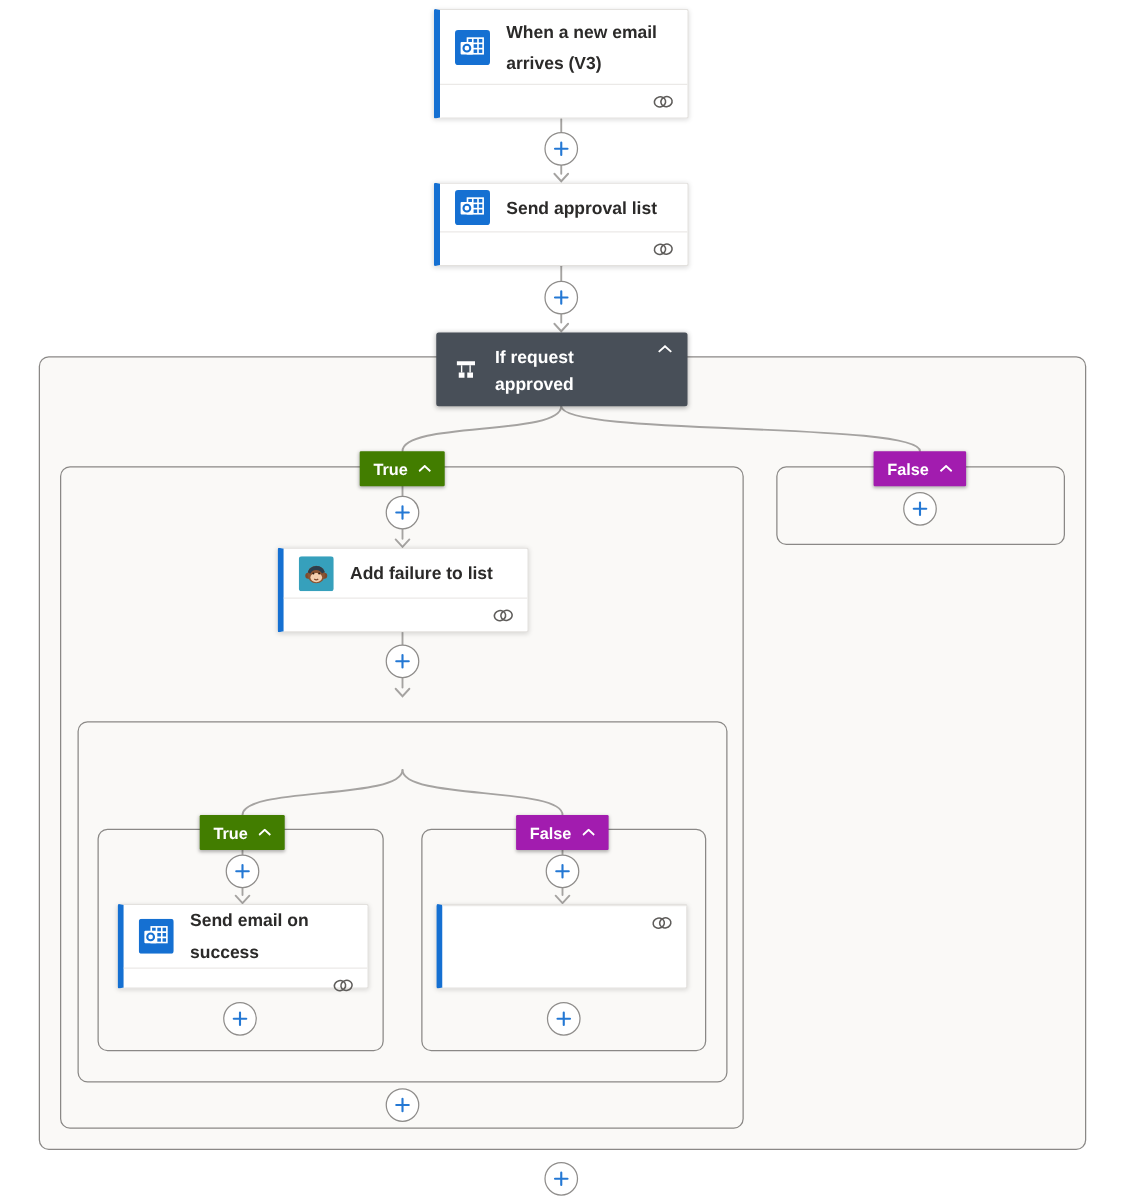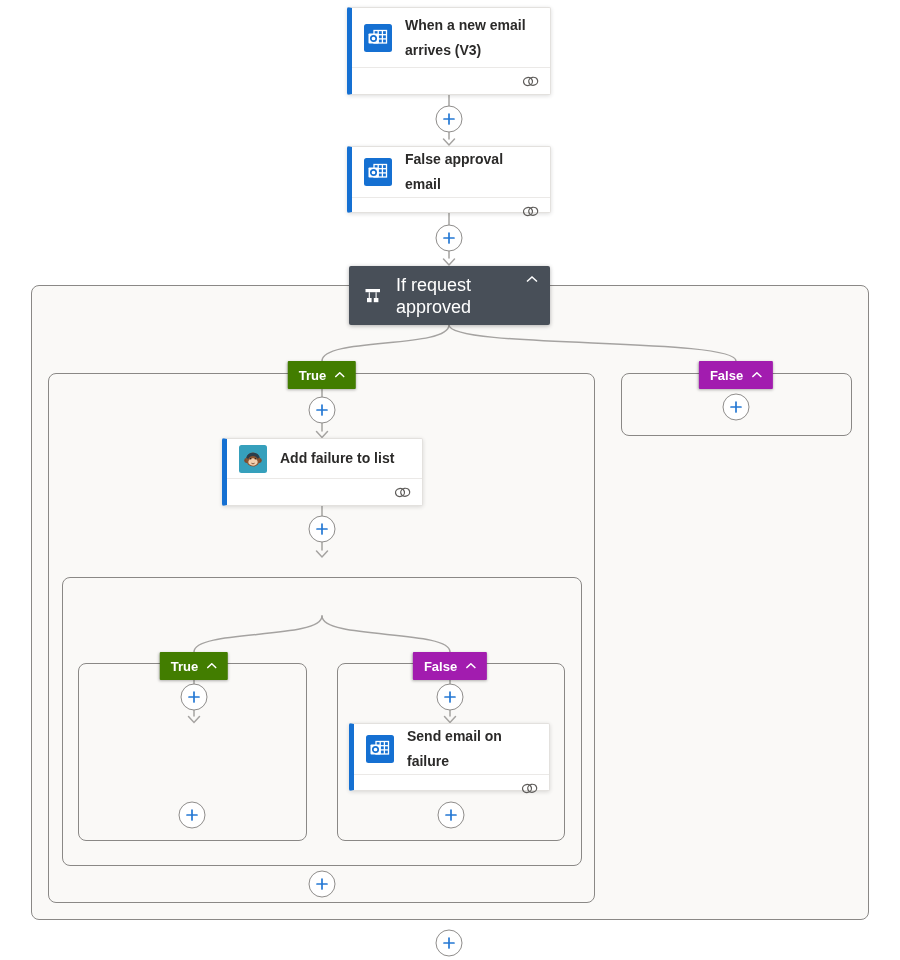--- a/index.html
+++ b/index.html
@@ -26,21 +26,21 @@
     border-top:1px solid #ebe9e7;height:26px;min-height:26px;display:flex;
     align-items:center;justify-content:flex-end;padding:0 10px;
   }
   .icon28{width:28px;height:28px;flex:none;display:block;}
   
   .condition{
     position:absolute;box-sizing:border-box;background:#484f58;border-radius:2px;
     box-shadow:0 1px 4px rgba(0,0,0,.3);z-index:5;display:flex;align-items:center;
     padding-left:15px;gap:15px;color:#fff;cursor:pointer;
   }
-  .cond-title{font-size:18px;font-weight:normal;line-height:22px;width:118px;}
+  .cond-title{font-size:14px;font-weight:bold;line-height:22px;width:118px;}
   .chev-btn{position:absolute;top:10px;right:12px;background:none;border:none;padding:0;cursor:pointer;line-height:0;}
   
   .badge{
     position:absolute;transform:translateX(-50%);height:28px;display:inline-flex;
     align-items:center;gap:9px;padding:4px 11px;color:#fff;font-size:13px;font-weight:bold;
     z-index:6;border:none;border-radius:1px;cursor:pointer;box-shadow:0 1px 3px rgba(0,0,0,.3);
     font-family:"Liberation Sans", sans-serif;
   }
   .badge.green{background:#427d00;}
   .badge.red{background:#a21caf;}
@@ -145,21 +145,21 @@
           <use href="#link-glyph"></use>
         </svg>
     </div>
   </div>
 
   <div class="card" style="left:347px;top:146px;width:204px;height:67px">
     <div class="card-main">
       <svg class="icon28" viewBox="0 0 28 28">
           <use href="#outlook-glyph"></use>
         </svg>
-      <span class="card-title">False approval email</span>
+      <span class="card-title">Send approval list</span>
     </div>
     <div class="card-footer">
       <svg width="19" height="13" viewBox="0 0 19 13">
           <use href="#link-glyph"></use>
         </svg>
     </div>
   </div>
 
   <div class="condition" style="left:349px;top:266px;width:201px;height:59px">
     <svg width="17" height="17" viewBox="0 0 17 17">
@@ -207,28 +207,35 @@
         <path d="M0.5,5 L5,0.8 L9.5,5" stroke="#fff" stroke-width="1.5" fill="none"></path>
       </svg>
   </button>
   <button class="badge red" style="left:450px;top:652px">
     <span>False</span>
     <svg width="10" height="6" viewBox="0 0 10 6">
         <path d="M0.5,5 L5,0.8 L9.5,5" stroke="#fff" stroke-width="1.5" fill="none"></path>
       </svg>
   </button>
 
+  <div class="card" style="left:94px;top:723px;width:201px;height:68px">
+    <div class="card-main">
+      <svg class="icon28" viewBox="0 0 28 28">
+          <use href="#outlook-glyph"></use>
+        </svg>
+      <span class="card-title">Send email on success</span>
+    </div>
+    <div class="card-footer">
+      <svg width="19" height="13" viewBox="0 0 19 13">
+          <use href="#link-glyph"></use>
+        </svg>
+    </div>
+  </div>
 
   <div class="card" style="left:349px;top:723px;width:201px;height:68px">
-    <div class="card-main">
-      <svg class="icon28" viewBox="0 0 28 28">
-          <use href="#outlook-glyph"></use>
-        </svg>
-      <span class="card-title">Send email on failure</span>
-    </div>
     <div class="card-footer">
       <svg width="19" height="13" viewBox="0 0 19 13">
           <use href="#link-glyph"></use>
         </svg>
     </div>
   </div>
 
   <button class="plus" style="left:449px;top:119px">
     <svg width="13" height="13" viewBox="0 0 13 13">
         <path d="M6.5,1.5 V11.5 M1.5,6.5 H11.5" stroke="#2478d4" stroke-width="1.7" stroke-linecap="round"></path>

